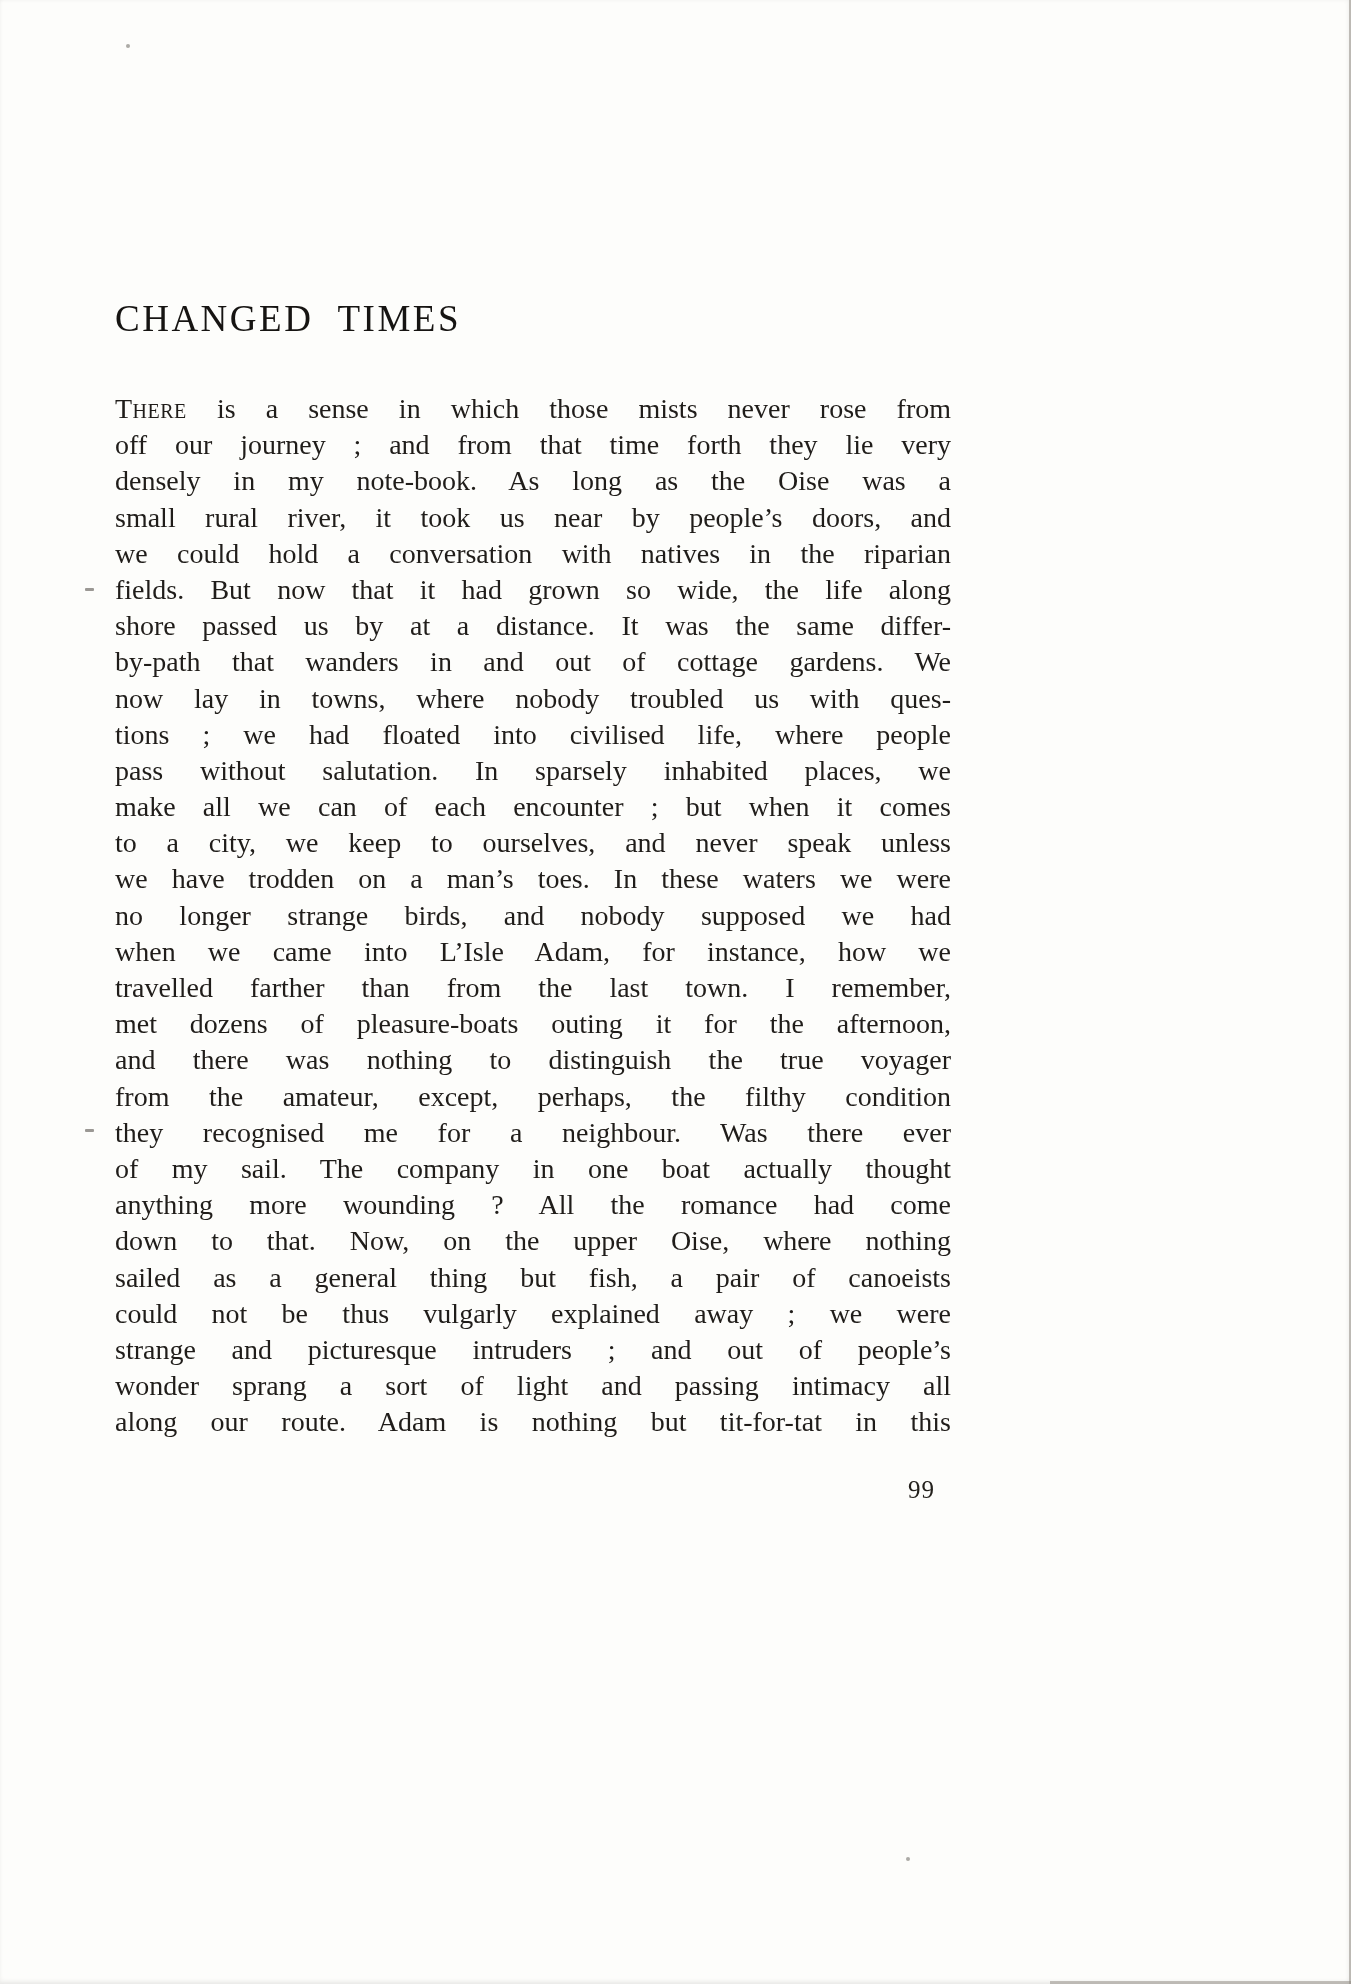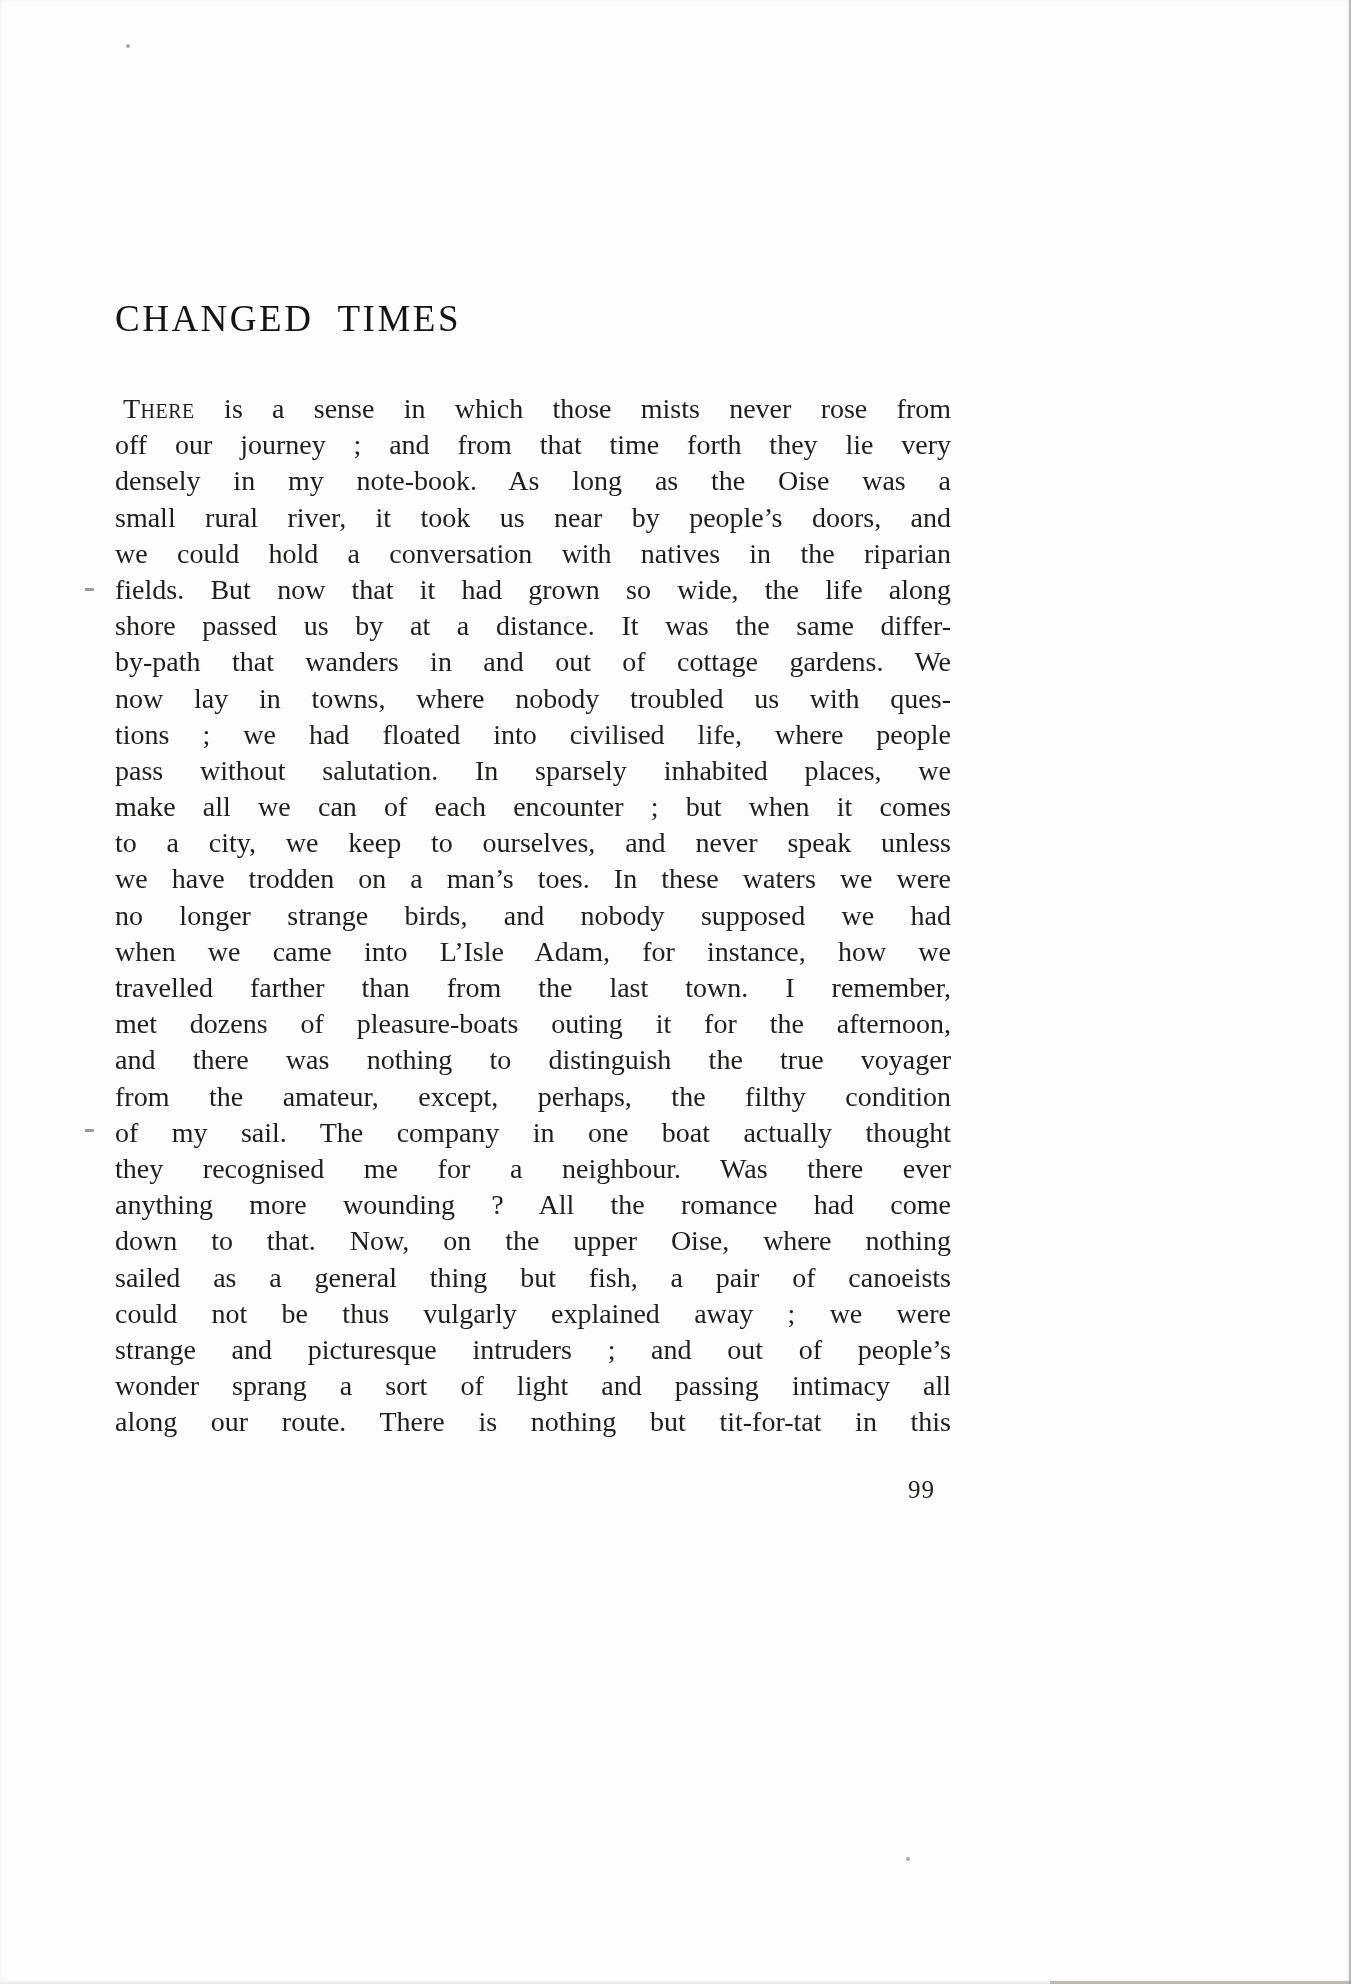--- a/index.html
+++ b/index.html
@@ -43,21 +43,20 @@
     height: 36.2px;
     line-height: 36.2px;
     text-align: justify;
     text-align-last: justify;
     white-space: normal;
     overflow: visible;
   }
   .lead {
     font-variant: small-caps;
     letter-spacing: 0.5px;
-    margin-left: 8px;
   }
   .pagenum {
     position: absolute;
     top: 1476px;
     left: 115px;
     width: 820px;
     text-align: right;
     font-size: 25px;
     letter-spacing: 1px;
     color: #23201c;
@@ -101,28 +100,28 @@
       <div class="line">pass without salutation. In sparsely inhabited places, we</div>
       <div class="line">make all we can of each encounter ; but when it comes</div>
       <div class="line">to a city, we keep to ourselves, and never speak unless</div>
       <div class="line">we have trodden on a man’s toes. In these waters we were</div>
       <div class="line">no longer strange birds, and nobody supposed we had</div>
       <div class="line">when we came into L’Isle Adam, for instance, how we</div>
       <div class="line">travelled farther than from the last town. I remember,</div>
       <div class="line">met dozens of pleasure-boats outing it for the afternoon,</div>
       <div class="line">and there was nothing to distinguish the true voyager</div>
       <div class="line">from the amateur, except, perhaps, the filthy condition</div>
+      <div class="line">they recognised me for a neighbour. Was there ever</div>
       <div class="line">of my sail. The company in one boat actually thought</div>
-      <div class="line">they recognised me for a neighbour. Was there ever</div>
       <div class="line">anything more wounding ? All the romance had come</div>
       <div class="line">down to that. Now, on the upper Oise, where nothing</div>
       <div class="line">sailed as a general thing but fish, a pair of canoeists</div>
       <div class="line">could not be thus vulgarly explained away ; we were</div>
       <div class="line">strange and picturesque intruders ; and out of people’s</div>
       <div class="line">wonder sprang a sort of light and passing intimacy all</div>
-      <div class="line">along our route. There is nothing but tit-for-tat in this</div>
+      <div class="line">along our route. Adam is nothing but tit-for-tat in this</div>
     </div>
 
   <div class="pagenum">99</div>
 
   <div class="edge-line" style="right:0; top:0; width:2px; height:1984px;"></div>
   <div class="edge-line" style="left:1050px; bottom:0; width:301px; height:3px;"></div>
 </div>
 
 </body></html>

